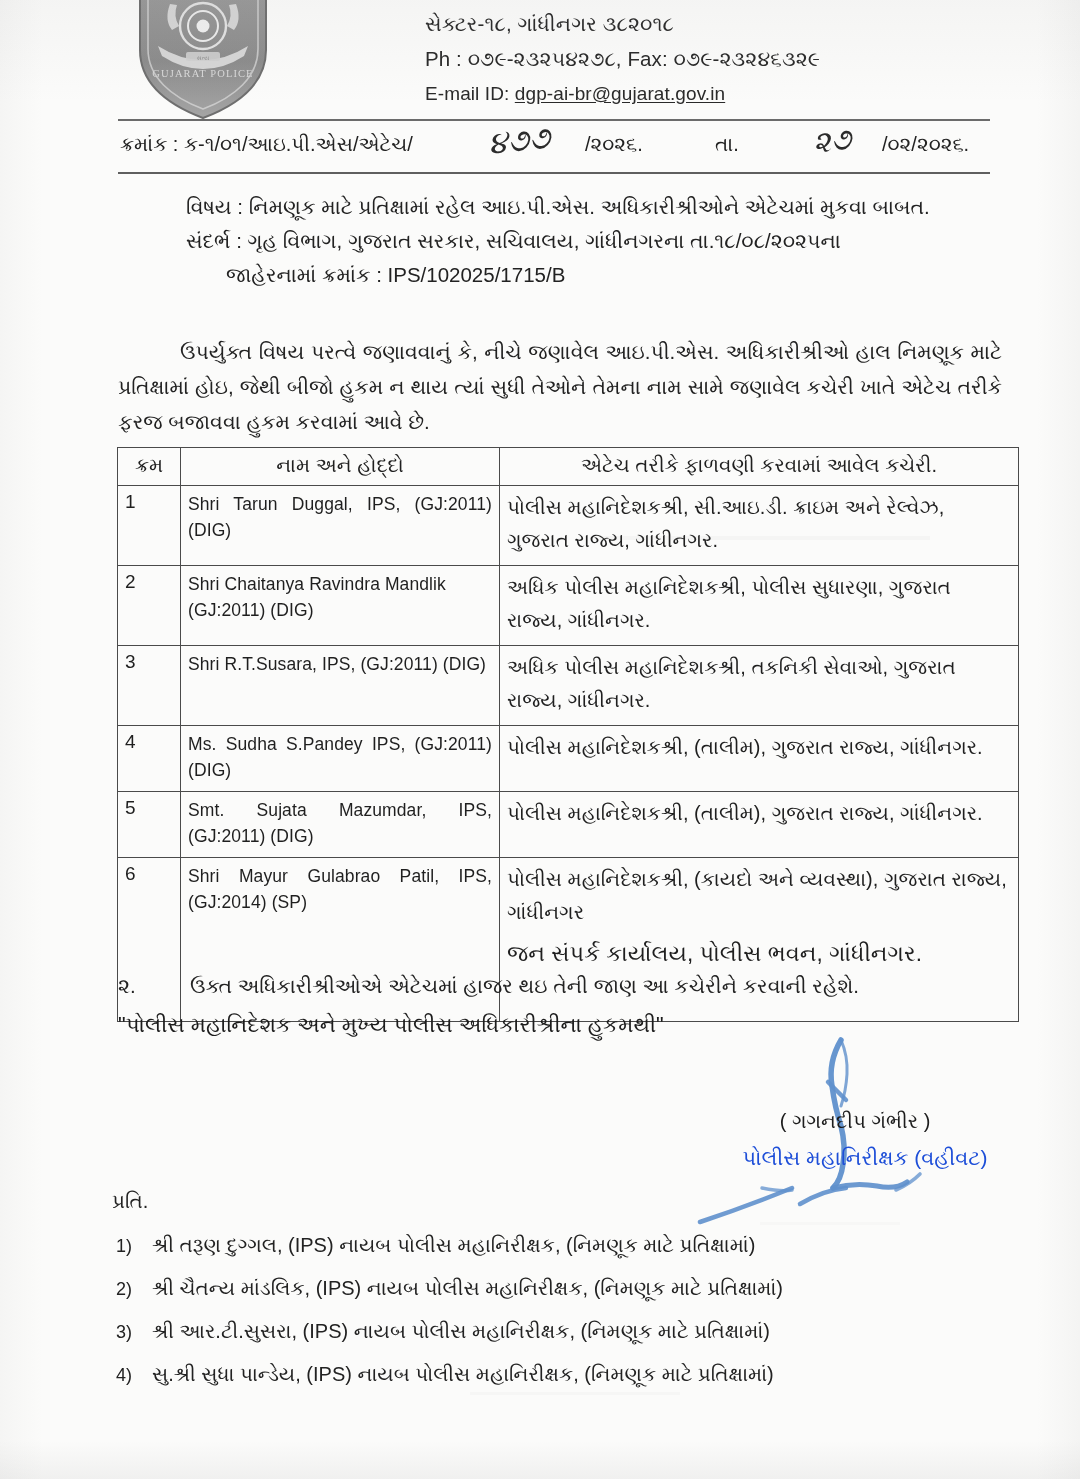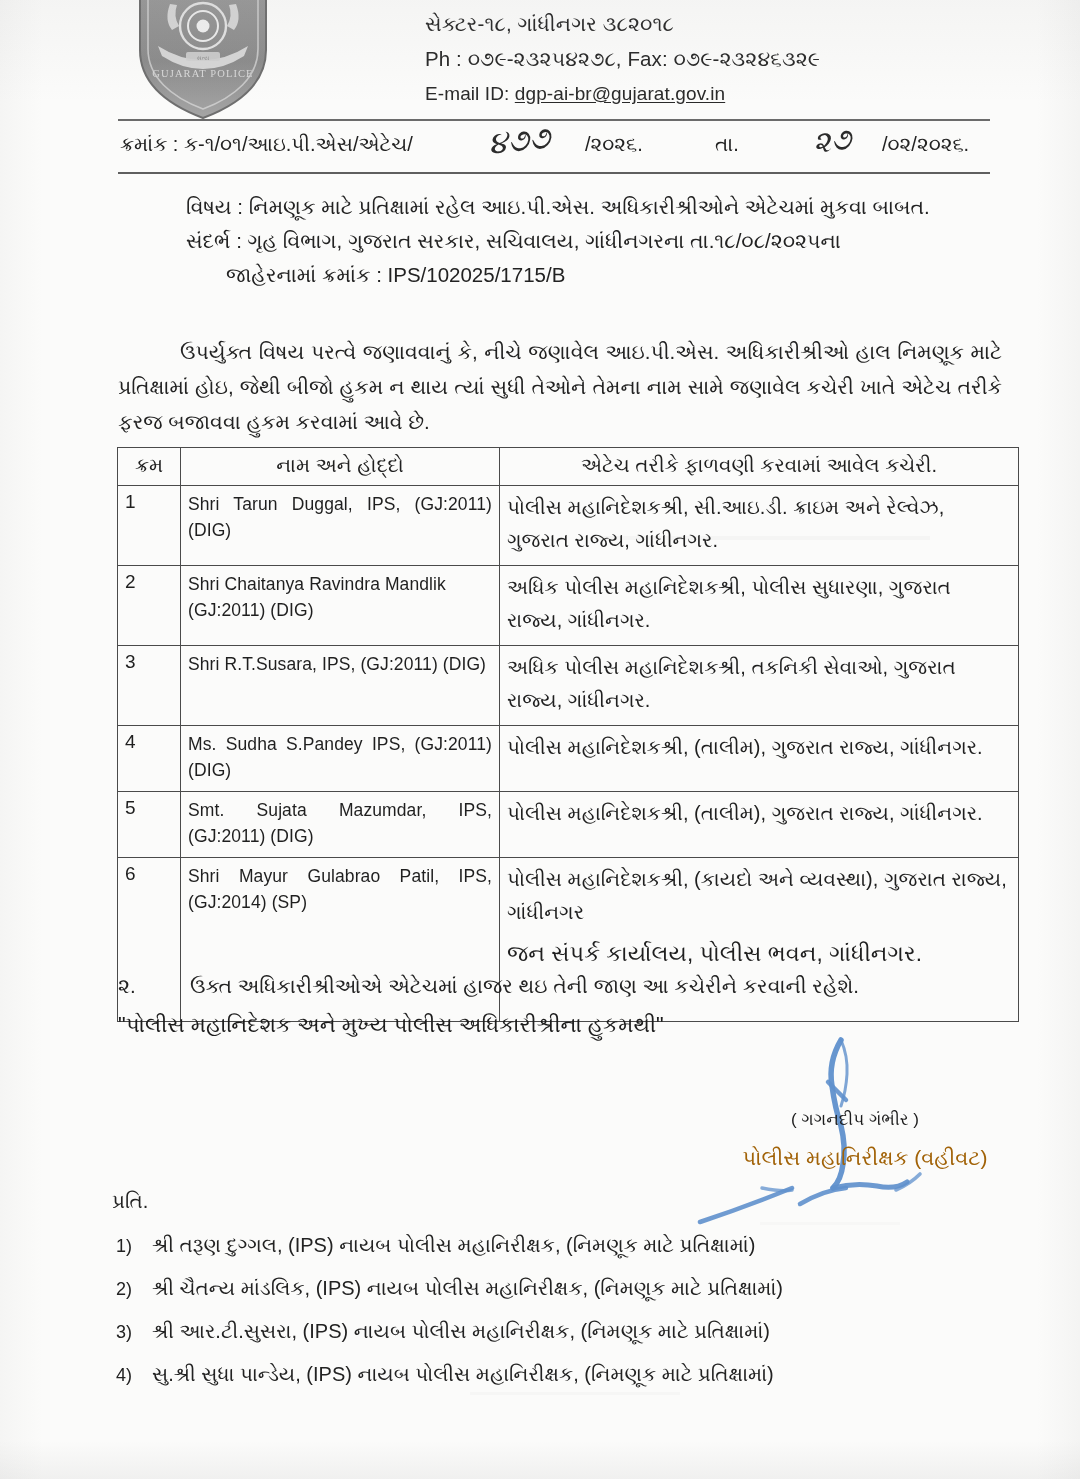--- a/index.html
+++ b/index.html
@@ -228,31 +228,31 @@
     top: 1018px;
     width: 330px;
     height: 190px;
   }
   .sig-svg { position: absolute; left: 0; top: 0; width: 330px; height: 190px; }
   .sig-name {
     position: absolute;
     left: 0; top: 92px;
     width: 310px;
     text-align: center;
-    font-size: 17px;
+    font-size: 20px;
     color: #1c1c1c;
     z-index: 2;
   }
   .sig-desig {
     position: absolute;
     left: 0; top: 128px;
     width: 330px;
     text-align: center;
     font-size: 21px;
-    color: #a16207;
+    color: #1d4ed8;
     z-index: 2;
   }
 
   
   .prati {
     position: absolute;
     left: 112px;
     top: 1186px;
     width: 900px;
   }

